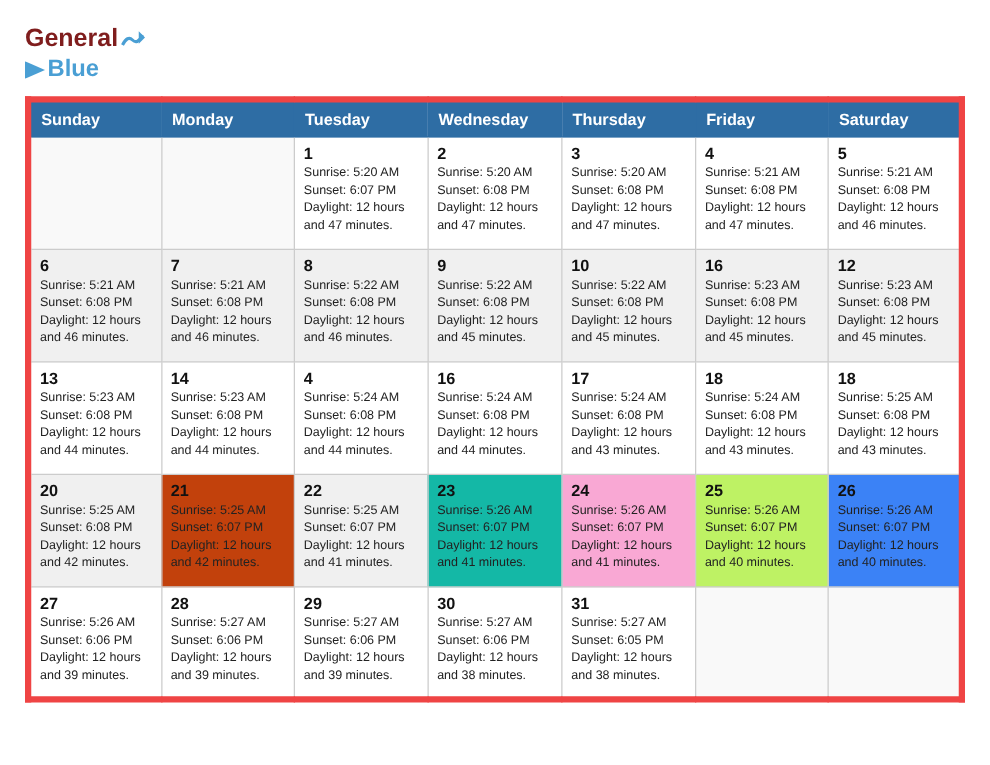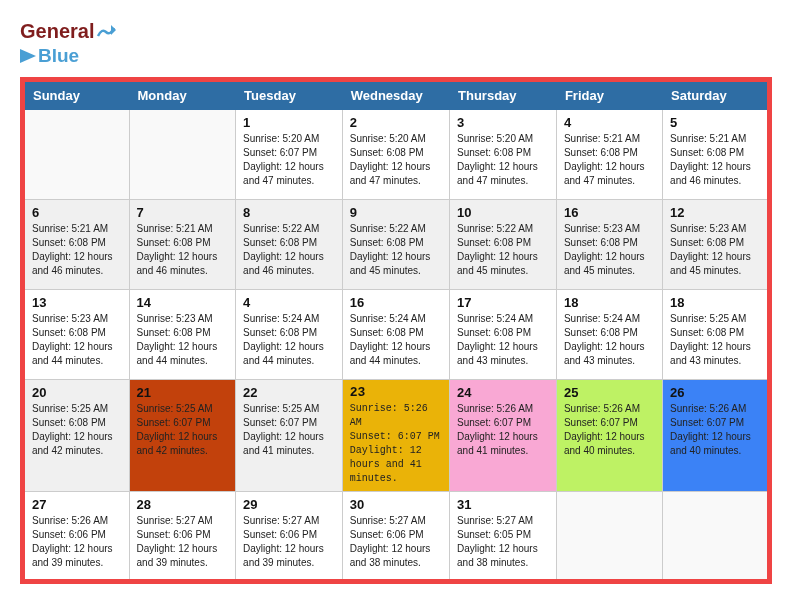--- a/index.html
+++ b/index.html
@@ -248,21 +248,21 @@
           <div class="day-info" style="white-space: pre-line;">Sunrise: 5:25 AM
 Sunset: 6:07 PM
 Daylight: 12 hours and 42 minutes.</div>
         </td>
         <td style="background: rgb(240, 240, 240);">
           <div class="day-num">22</div>
           <div class="day-info" style="white-space: pre-line;">Sunrise: 5:25 AM
 Sunset: 6:07 PM
 Daylight: 12 hours and 41 minutes.</div>
         </td>
-        <td style="background: #eab308; font-family: Liberation Mono, monospace;">
+        <td style="background: #14b8a6;">
           <div class="day-num">23</div>
           <div class="day-info" style="white-space: pre-line;">Sunrise: 5:26 AM
 Sunset: 6:07 PM
 Daylight: 12 hours and 41 minutes.</div>
         </td>
         <td style="background: #f9a8d4;">
           <div class="day-num">24</div>
           <div class="day-info" style="white-space: pre-line;">Sunrise: 5:26 AM
 Sunset: 6:07 PM
 Daylight: 12 hours and 41 minutes.</div>

